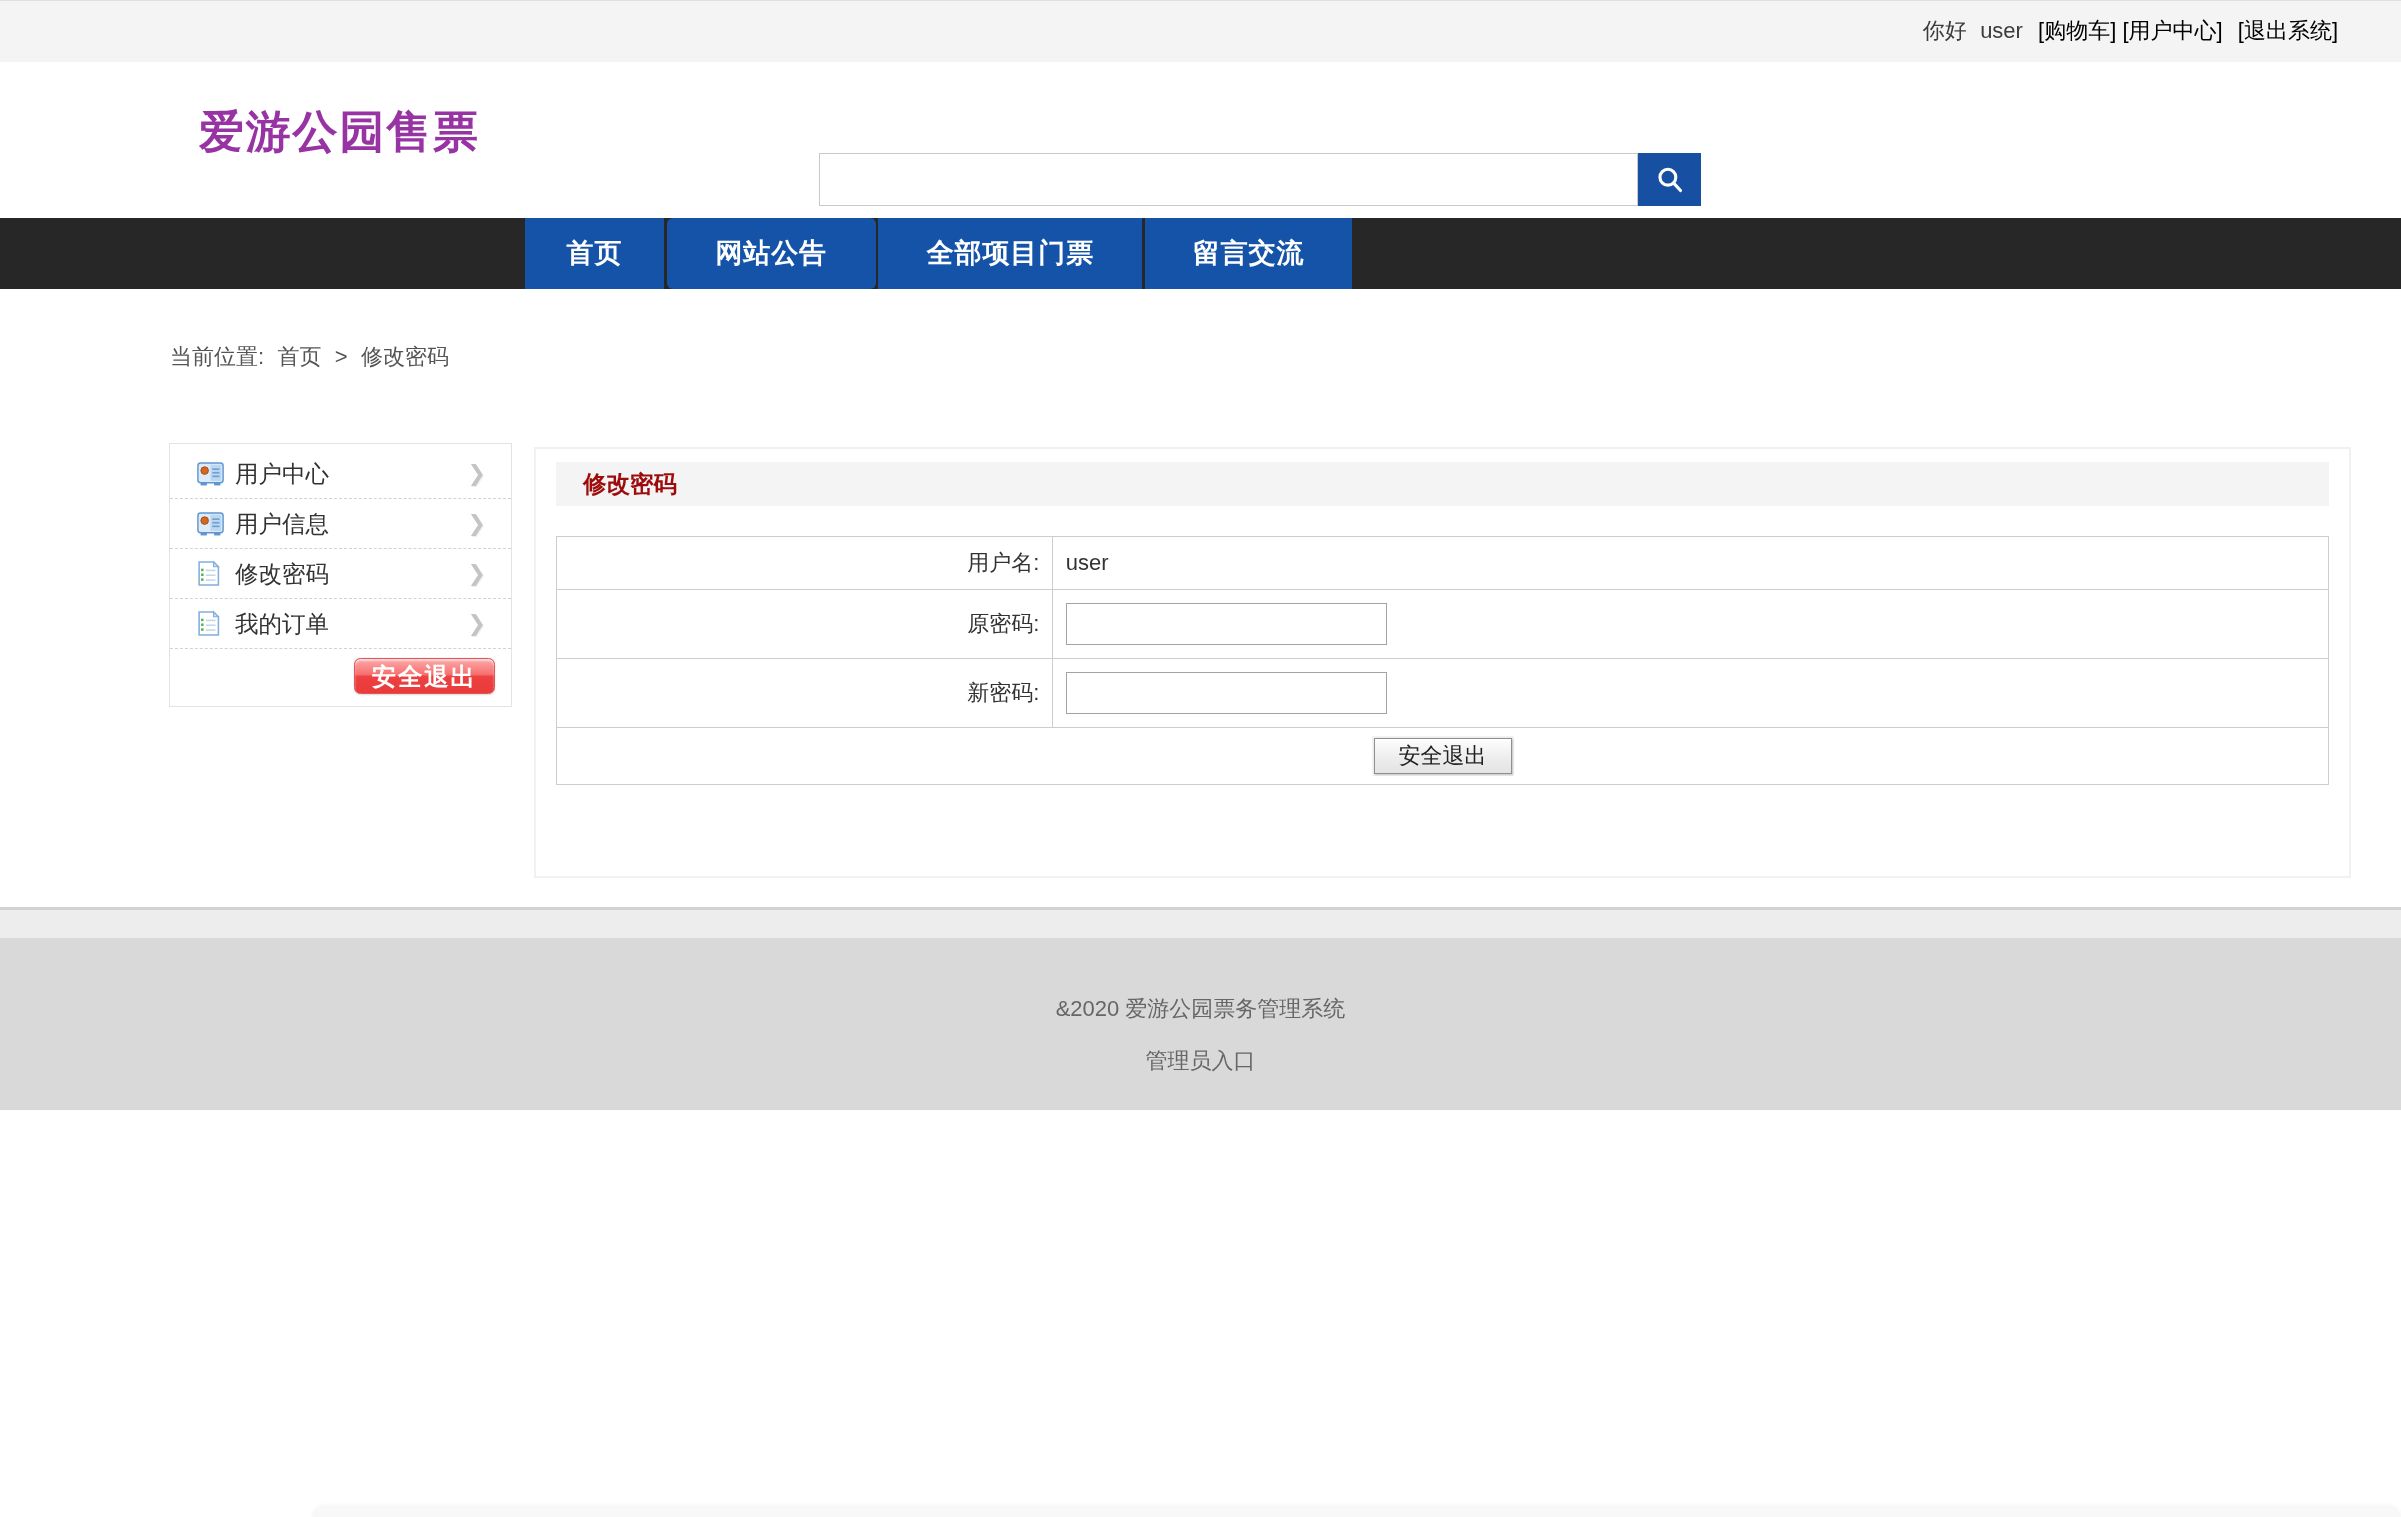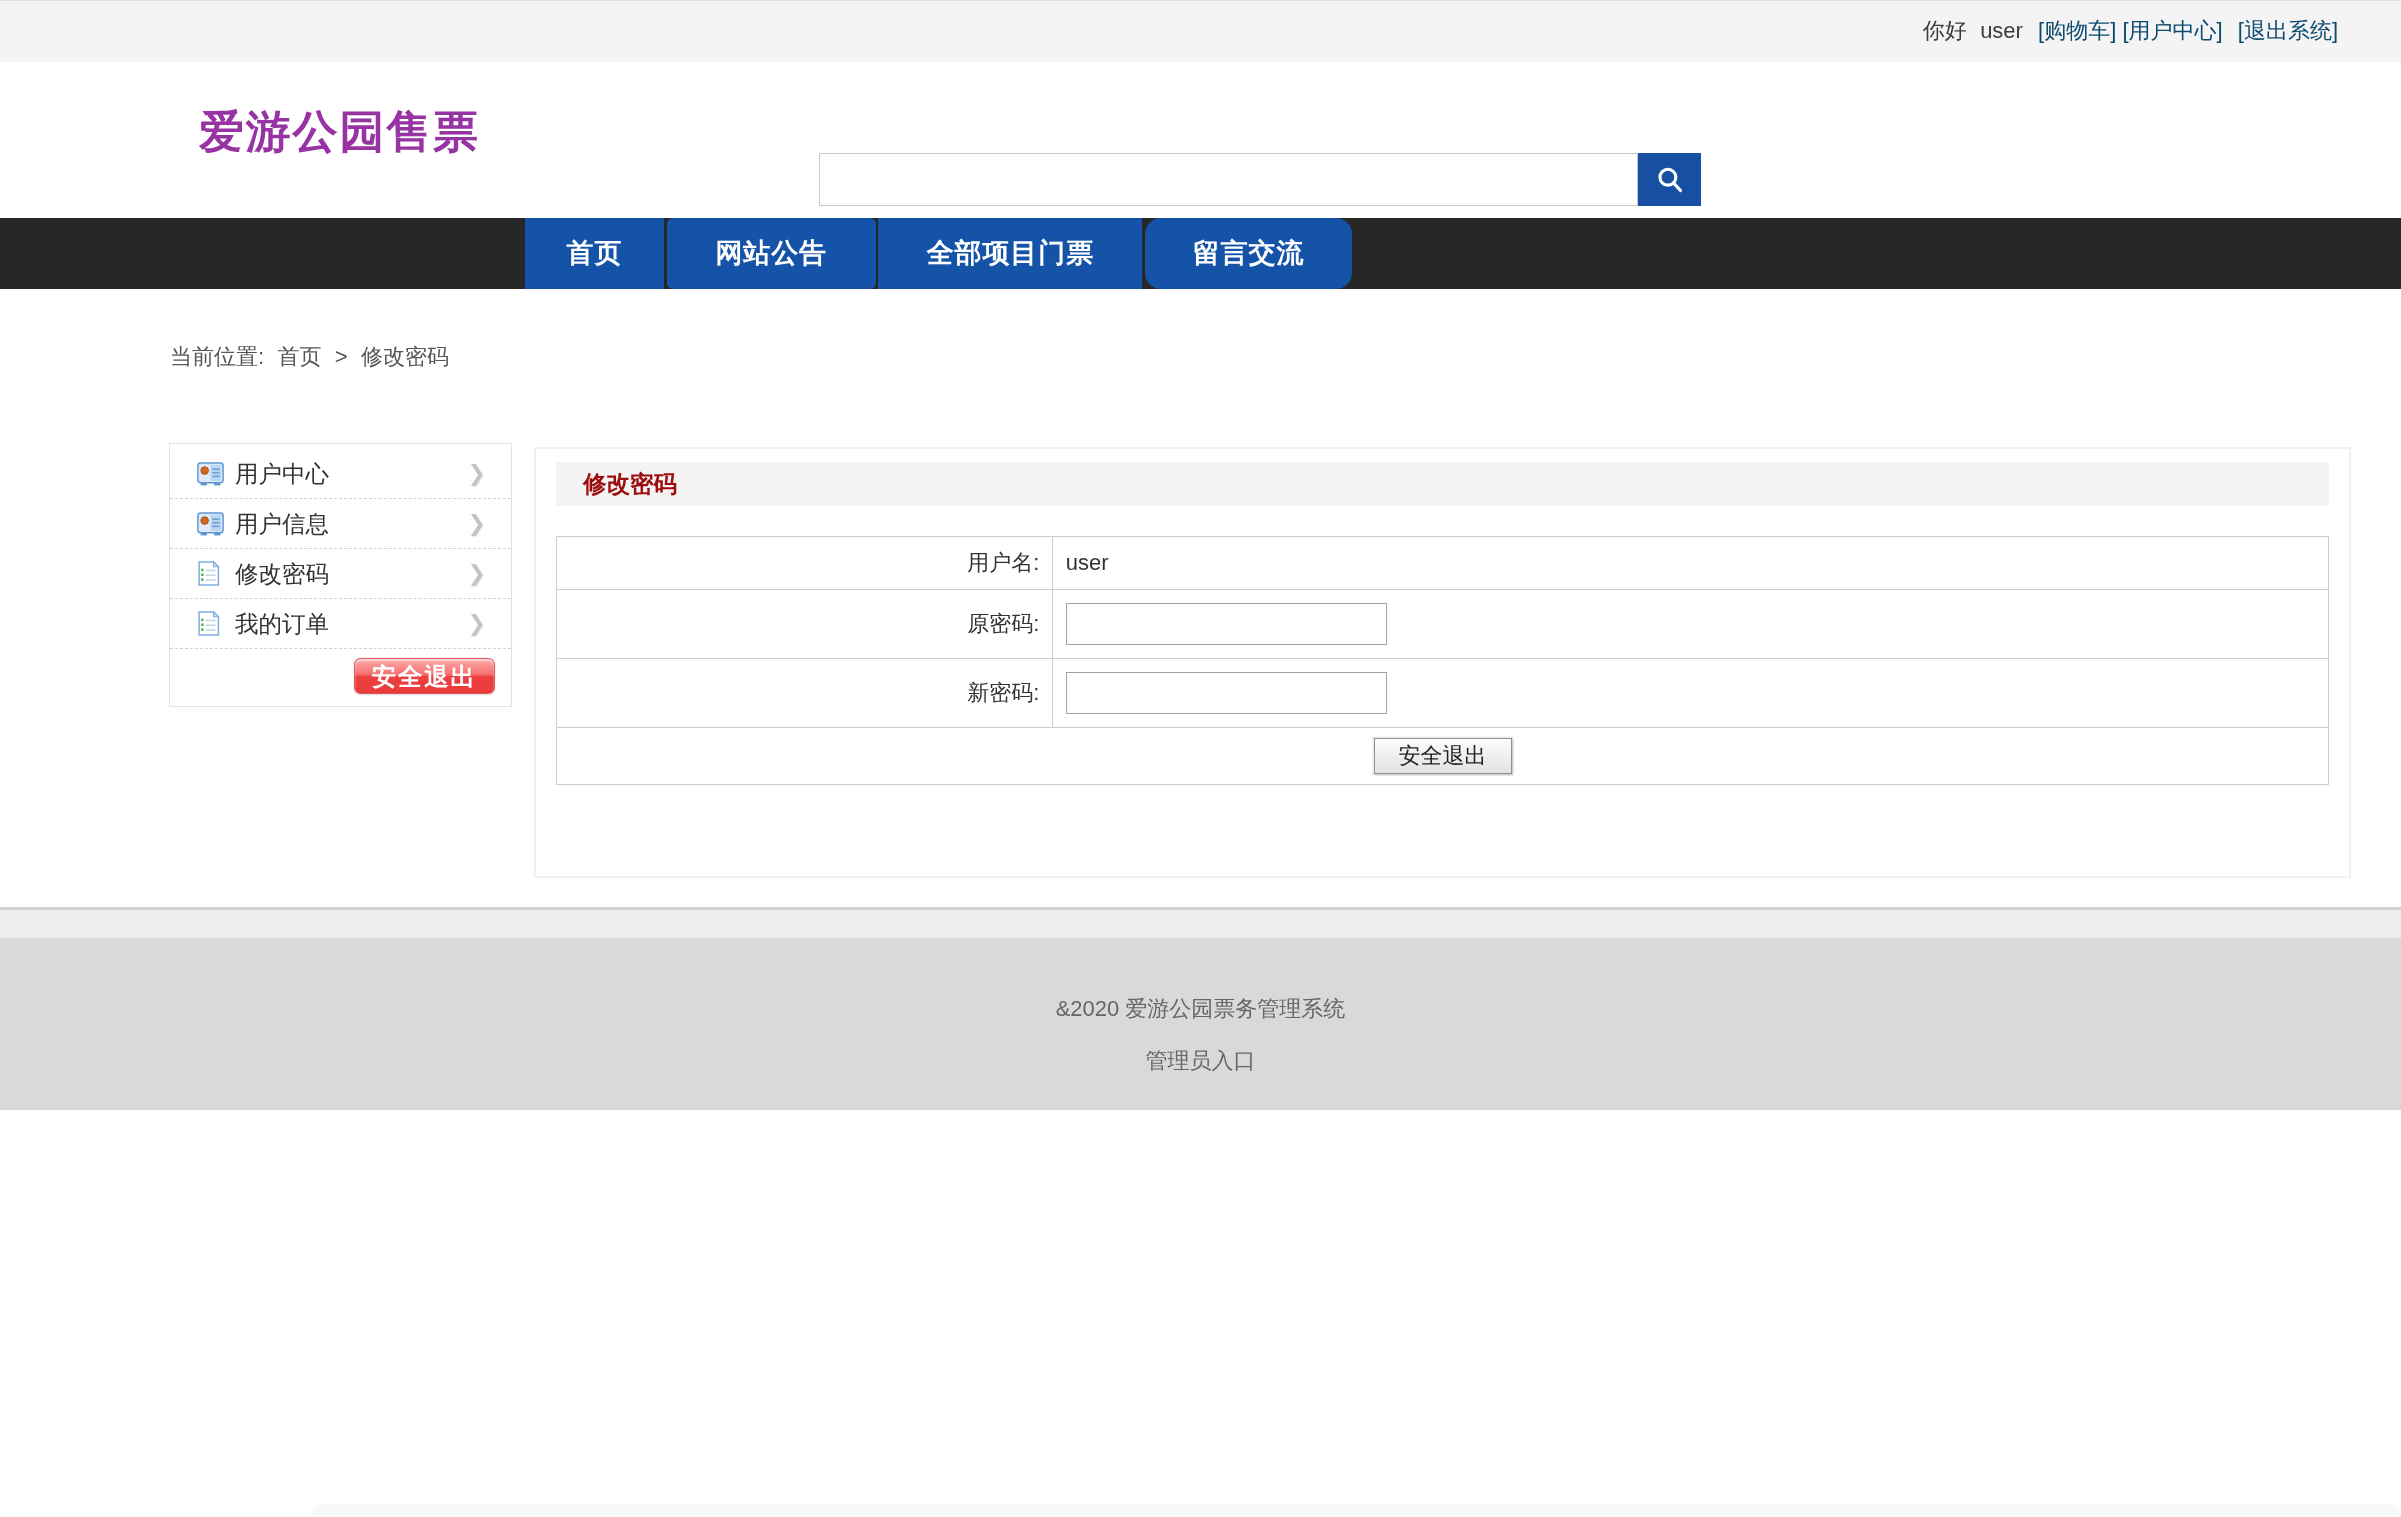--- a/index.html
+++ b/index.html
@@ -21,21 +21,21 @@
     border-top: 1.8px solid #e0e0e0;
     text-align: right;
     padding-right: 63px;
     line-height: 60px;
     font-size: 22px;
     color: #3b3b3b;
     white-space: nowrap;
   }
   .topbar .greet { color: #3b3b3b; }
   .topbar .uname { color: #3b3b3b; margin-left: 7.2px; }
-  .topbar a { text-decoration: none; color: #0c4a6e; cursor: pointer; }
+  .topbar a { text-decoration: none; color: #000000; cursor: pointer; }
   .topbar .lnk-cart { margin-left: 9px; }
   .topbar .lnk-logout { margin-left: 9px; }
 
   
   .header { position: relative; height: 156px; background: #fff; }
   .logo {
     position: absolute;
     left: 199px;
     top: 43px;
     font-size: 45px;
@@ -87,21 +87,21 @@
     color: #fff;
     font-size: 27px;
     font-weight: bold;
     margin-right: 2.7px;
     cursor: pointer;
     letter-spacing: 0.9px;
   }
   .nav-item:nth-child(1) { width: 139px; }
   .nav-item:nth-child(2) { width: 209px; border-radius: 6px; }
   .nav-item:nth-child(3) { width: 264px; }
-  .nav-item:nth-child(4) { width: 207px; border-radius: 16px; }
+  .nav-item:nth-child(4) { width: 207px; }
 
   
   .content { position: relative; height: 618px; background: #fff; }
 
   .breadcrumb {
     position: absolute;
     left: 170px;
     top: 53px;
     font-size: 22px;
     color: #555;

